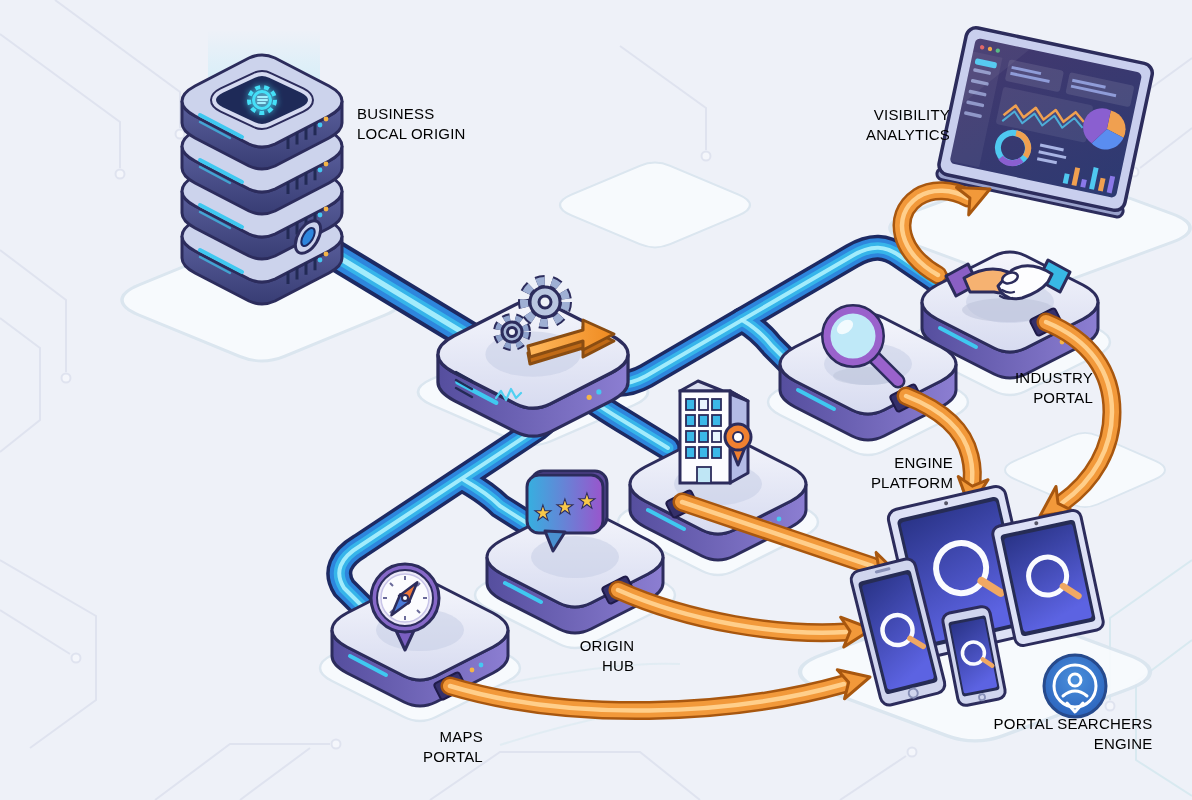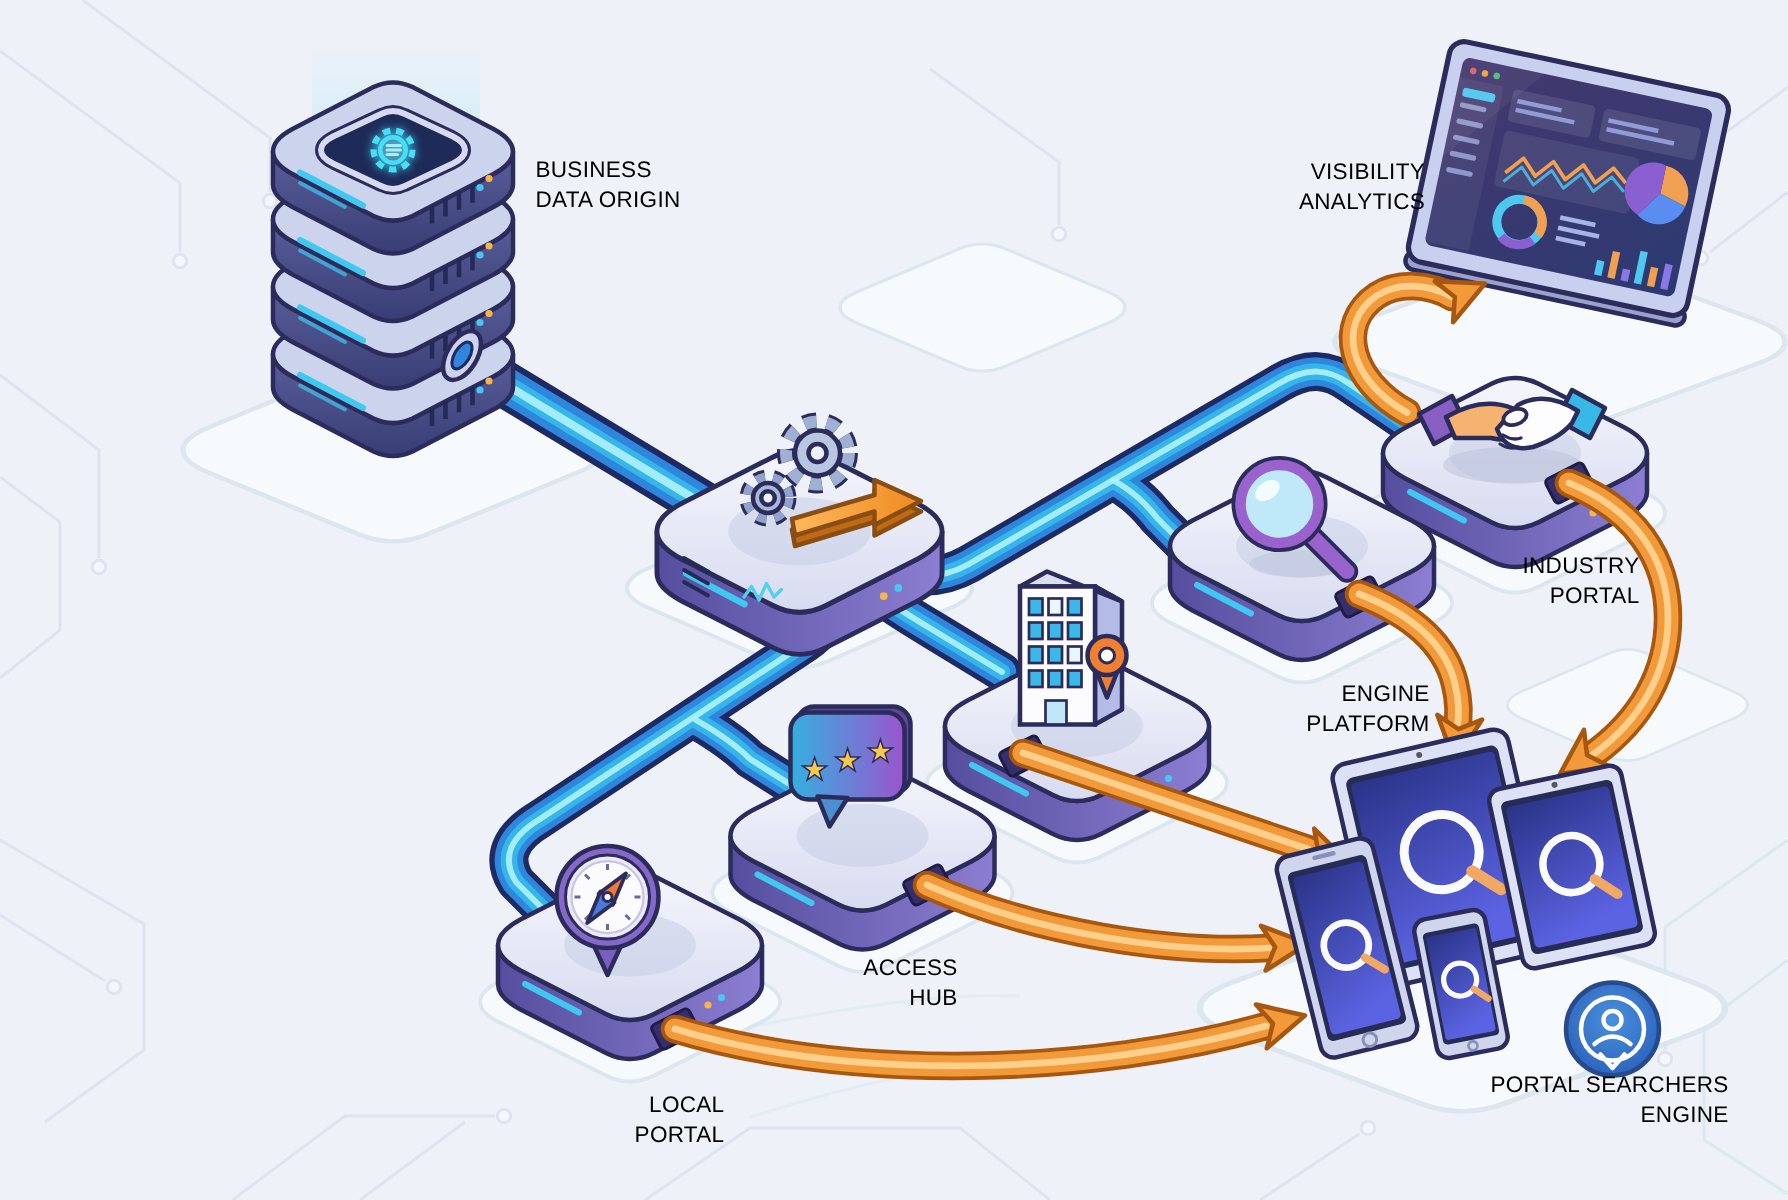--- a/index.html
+++ b/index.html
@@ -423,39 +423,39 @@
   <circle r="31" fill="url(#bdgG)" stroke="#274a8c" stroke-width="3"></circle>
   <circle r="21" fill="none" stroke="#ffffff" stroke-width="3"></circle>
   <circle cx="0" cy="-6" r="6" fill="none" stroke="#ffffff" stroke-width="3"></circle>
   <path d="M -12,10 Q 0,0 12,10" fill="none" stroke="#ffffff" stroke-width="3" stroke-linecap="round"></path>
   <path d="M -8,17 L 0,26 L 8,17" fill="none" stroke="#ffffff" stroke-width="3" stroke-linecap="round" stroke-linejoin="round"></path>
 </g>
 </svg>
 
 <div class="lbl" style="left:357px;top:104px">
   <span>BUSINESS</span>
-  <span>DATA ORIGIN</span>
+  <span>LOCAL ORIGIN</span>
 </div>
 <div class="lbl c" style="left:908px;top:105px">
   <span>VISIBILITY</span>
   <span>ANALYTICS</span>
 </div>
 <div class="lbl c" style="left:1054px;top:368px">
   <span>INDUSTRY</span>
   <span>PORTAL</span>
 </div>
 <div class="lbl c" style="left:912px;top:453px">
   <span>ENGINE</span>
   <span>PLATFORM</span>
 </div>
 <div class="lbl c" style="left:607px;top:636px">
-  <span>ACCESS</span>
+  <span>ORIGIN</span>
   <span>HUB</span>
 </div>
 <div class="lbl c" style="left:453px;top:727px">
-  <span>LOCAL</span>
+  <span>MAPS</span>
   <span>PORTAL</span>
 </div>
 <div class="lbl c" style="left:1073px;top:714px">
   <span>PORTAL SEARCHERS</span>
   <span>ENGINE</span>
 </div>
 </div>
 
 </body></html>

